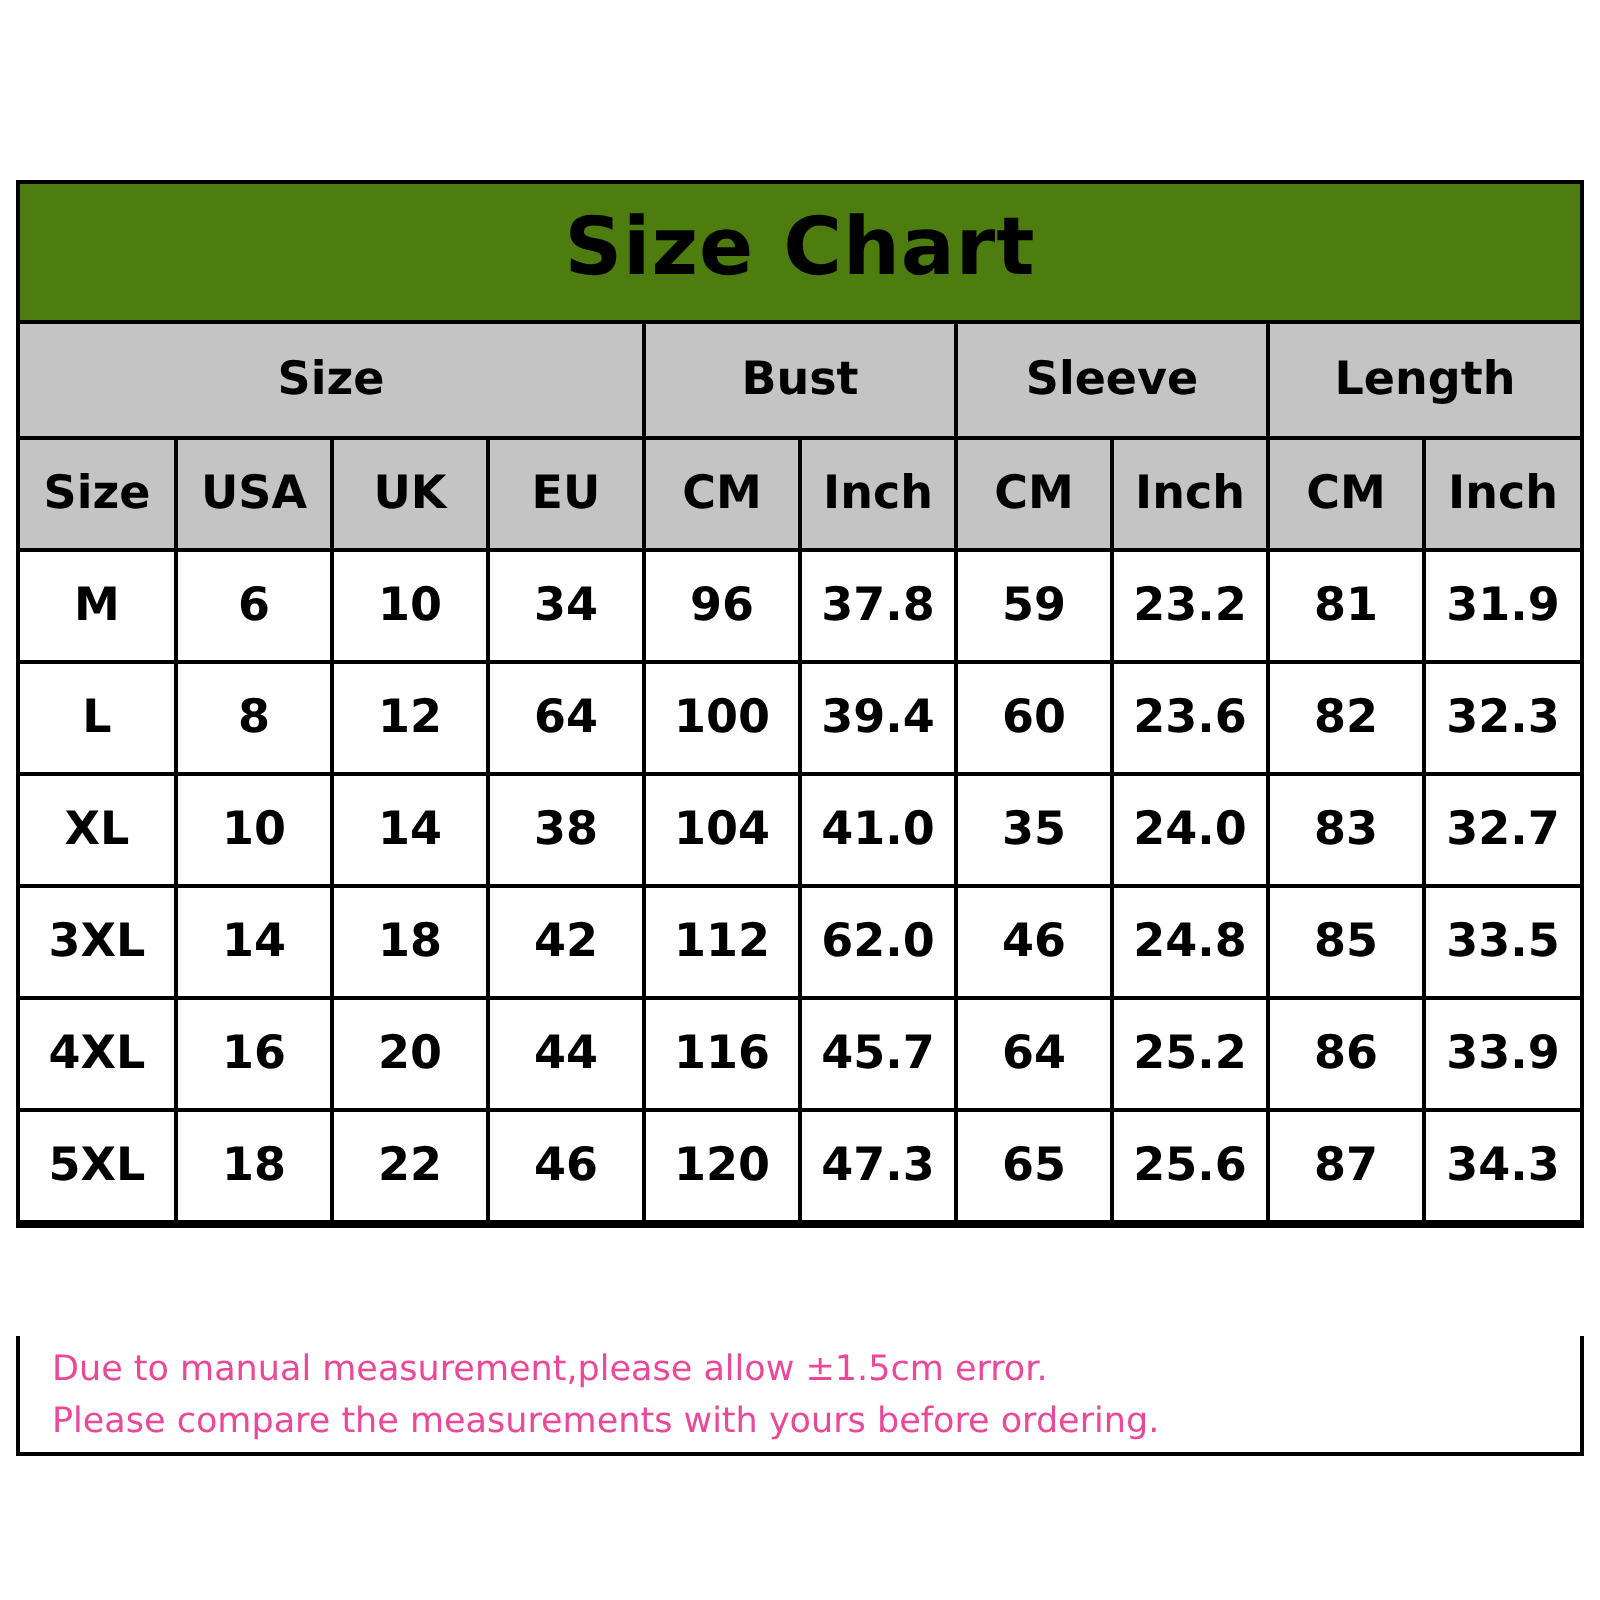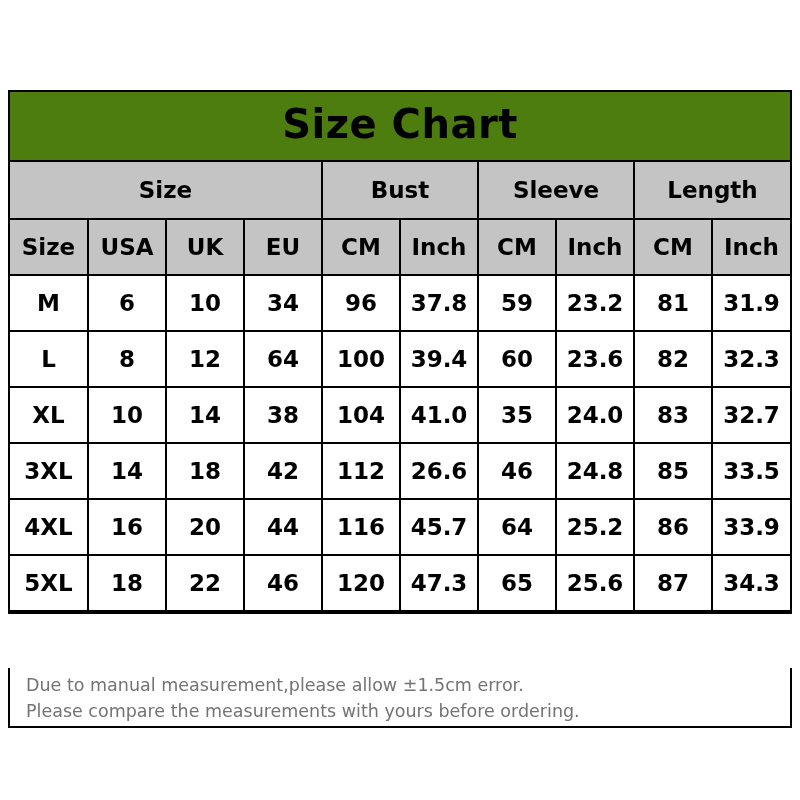--- a/index.html
+++ b/index.html
@@ -76,21 +76,21 @@
     box-sizing: border-box;
     padding: 6px 16px 0 16px;
     border-left: 2px solid #000000;
     border-right: 2px solid #000000;
     border-bottom: 2px solid #000000;
     background: #ffffff;
   }
   #notes p {
     margin: 0 0 3px 0;
     font-size: 17.5px;
-    color: #737373;
+    color: #ec4899;
     line-height: 1.32;
     white-space: pre;
   }
 </style>
 </head>
 <body>
 
 <div id="wrap">
 
   <div id="chart">
@@ -157,21 +157,21 @@
           <td class="edge-right">32.7</td>
         </tr>
 
 
         <tr class="data-row">
           <td class="edge-left">3XL</td>
           <td>14</td>
           <td>18</td>
           <td>42</td>
           <td>112</td>
-          <td>26.6</td>
+          <td>62.0</td>
           <td>46</td>
           <td>24.8</td>
           <td>85</td>
           <td class="edge-right">33.5</td>
         </tr>
 
         <tr class="data-row">
           <td class="edge-left">4XL</td>
           <td>16</td>
           <td>20</td>

